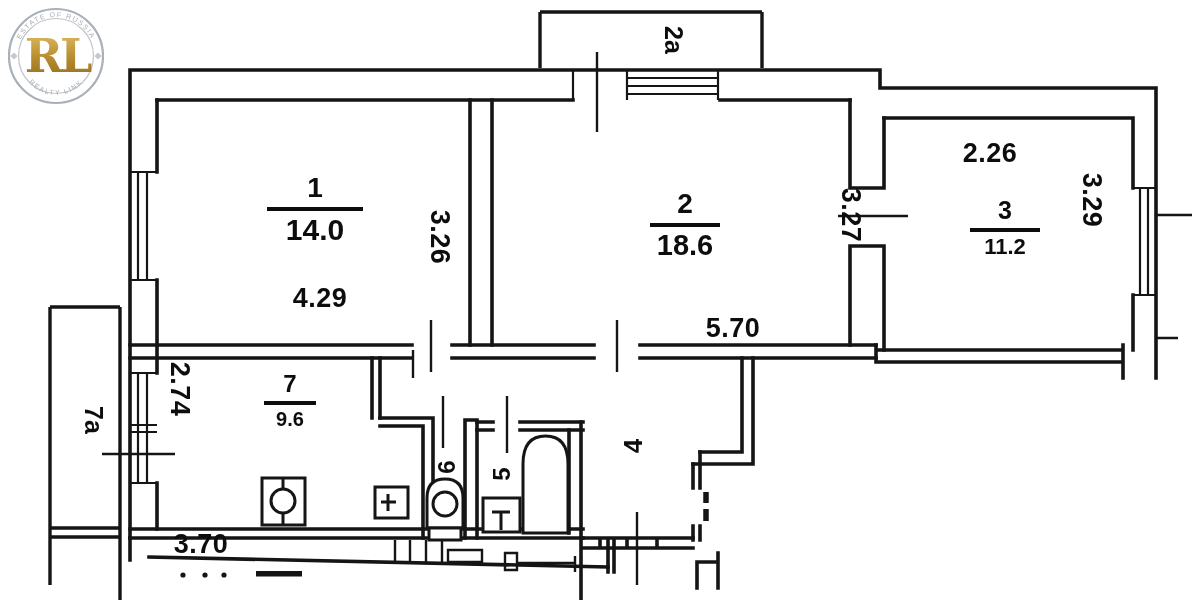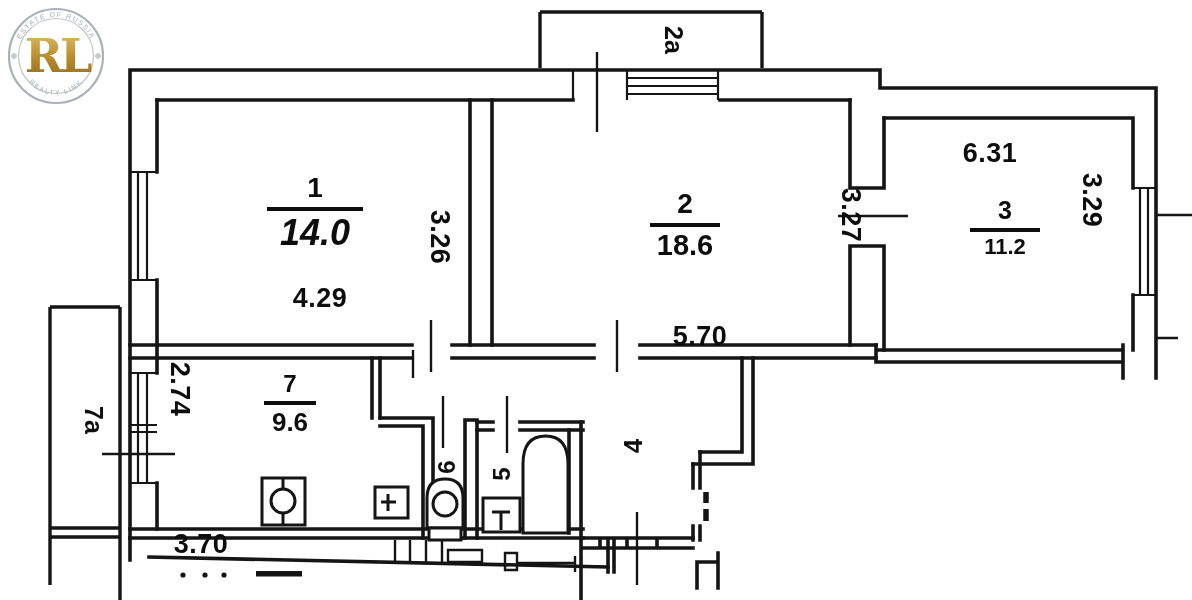--- a/index.html
+++ b/index.html
@@ -111,45 +111,45 @@
       </g>
       <g>
         <path d="M523 533 V464 Q523 436 545.5 436 Q568 436 568 464 V533 Z"></path>
       </g>
     </g>
   </svg>
 
   <div class="room-label" style="left:267px;top:174px;width:96px;">
     <span class="num" style="font-size:28px;">1</span>
     <span class="bar"></span>
-    <span class="area" style="font-size:36px;font-style:italic;">14.0</span>
+    <span class="area" style="font-size:30px;">14.0</span>
   </div>
   <div class="lbl dim" style="left:270px;top:284px;width:100px;height:28px;">4.29</div>
   <div class="lbl dim rot90" style="left:398px;top:222px;width:84px;height:30px;">3.26</div>
 
   <div class="room-label" style="left:650px;top:190px;width:70px;">
     <span class="num" style="font-size:28px;">2</span>
     <span class="bar"></span>
     <span class="area" style="font-size:29px;">18.6</span>
   </div>
-  <div class="lbl dim" style="left:650px;top:314px;width:100px;height:28px;margin-top:8px;">5.70</div>
+  <div class="lbl dim" style="left:683px;top:314px;width:100px;height:28px;">5.70</div>
   <div class="lbl dim rot90" style="left:809px;top:200px;width:84px;height:30px;">3.27</div>
 
-  <div class="lbl dim" style="left:940px;top:139px;width:100px;height:28px;">6.31</div>
+  <div class="lbl dim" style="left:940px;top:139px;width:100px;height:28px;">2.26</div>
   <div class="room-label" style="left:970px;top:198px;width:70px;">
     <span class="num" style="font-size:25px;">3</span>
     <span class="bar"></span>
     <span class="area" style="font-size:22px;">11.2</span>
   </div>
   <div class="lbl dim rot90" style="left:1050px;top:185px;width:84px;height:30px;">3.29</div>
 
   <div class="room-label" style="left:264px;top:372px;width:52px;">
     <span class="num" style="font-size:24px;">7</span>
     <span class="bar"></span>
-    <span class="area" style="font-size:26px;">9.6</span>
+    <span class="area" style="font-size:20px;">9.6</span>
   </div>
   <div class="lbl dim rot90" style="left:138px;top:374px;width:84px;height:30px;">2.74</div>
   <div class="lbl dim" style="left:151px;top:530px;width:100px;height:28px;">3.70</div>
 
   <div class="lbl rotm90" style="left:618px;top:431px;width:30px;height:30px;font-size:26px;">4</div>
   <div class="lbl rotm90" style="left:487px;top:459px;width:30px;height:30px;font-size:24px;">5</div>
   <div class="lbl rotm90" style="left:432px;top:452px;width:30px;height:30px;font-size:24px;">6</div>
 
   <div class="lbl rot90" style="left:654px;top:25px;width:40px;height:30px;font-size:25px;">2a</div>
   <div class="lbl rot90" style="left:74px;top:405px;width:40px;height:30px;font-size:25px;">7a</div>

